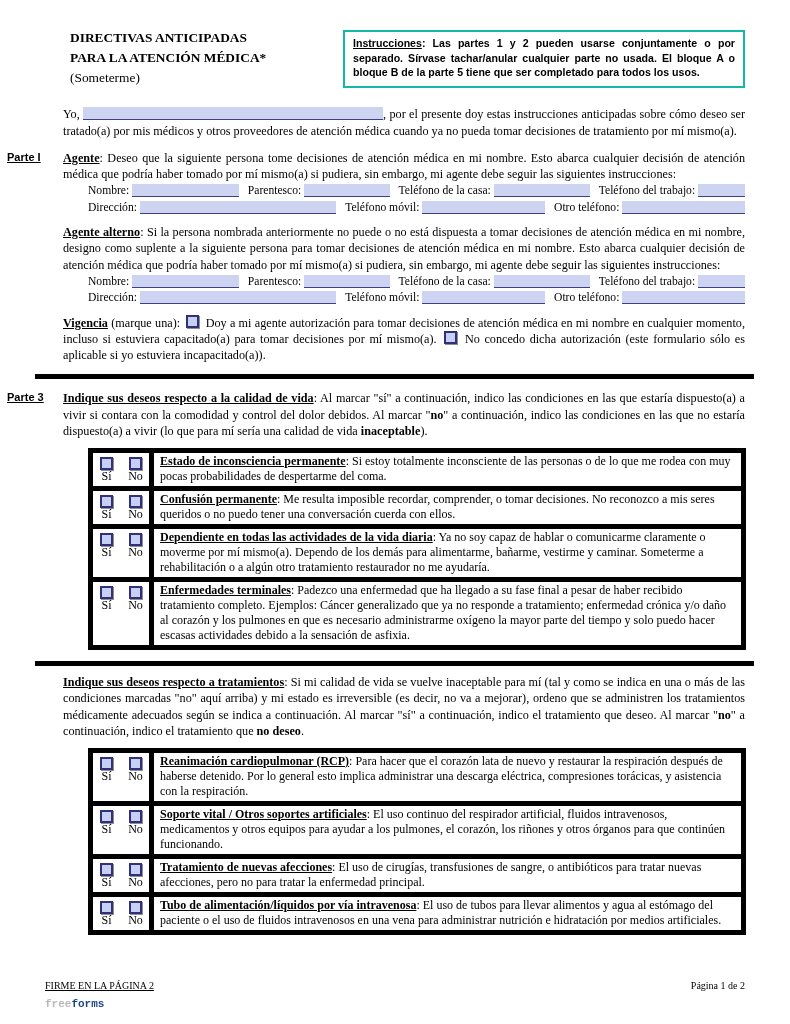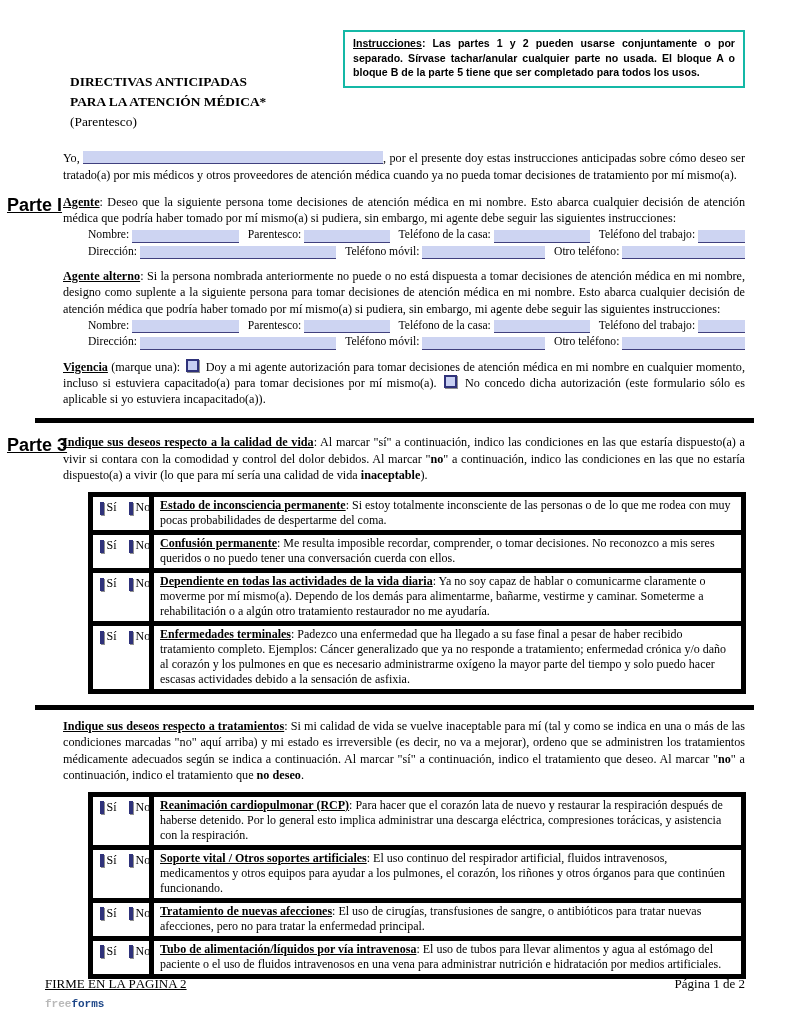--- a/index.html
+++ b/index.html
@@ -12,39 +12,39 @@
   html,body{margin:0;padding:0;background:#fff;}
   .page{
     width:790px;height:1024px;position:relative;overflow:hidden;
     box-sizing:border-box;padding-top:28px;background:#fff;
     font-family:"Liberation Serif",serif;font-size:12.2px;line-height:1.33;color:#000;
   }
   .b{font-weight:bold}
   .u{text-decoration:underline}
   
   .header{display:flex;justify-content:space-between;align-items:flex-start;padding:0 45px 0 70px;}
-  .titleblock{font-size:13.4px;font-weight:bold;line-height:1.5;margin-top:44px;}
+  .titleblock{font-size:13.4px;font-weight:bold;line-height:1.5;}
   .subtitle{font-weight:normal;}
   .instructions{
     width:402px;box-sizing:border-box;border:2px solid #14b8a6;
     padding:4px 8px 6px 8px;margin-top:2px;
     font-family:"Liberation Sans",sans-serif;font-weight:bold;
     font-size:10.6px;line-height:1.38;text-align:justify;
   }
   
   .para{margin:0 45px 0 63px;text-align:justify;}
   .intro-para{margin-top:18px;}
   .mt{margin-top:9px;}
   .section{position:relative;margin-top:11px;}
   .part-label{
     position:absolute;left:7px;top:0;white-space:nowrap;
-    font-family:"Liberation Sans",sans-serif;font-weight:bold;text-decoration:underline;font-size:18px;
-  }
-  
-  .frow{display:flex;align-items:flex-end;margin:2px 45px 0 88px;font-size:11.6px;line-height:1.25;}
+    font-family:"Liberation Sans",sans-serif;font-weight:bold;text-decoration:underline;font-size:11px;
+  }
+  
+  .frow{display:flex;margin:2px 45px 0 88px;font-size:11.6px;line-height:1.25;}
   .frow span{white-space:pre;}
   .field{
     display:inline-block;height:12px;background:var(--field-fill);
     border-bottom:1px solid #40407e;
   }
   .frow .field{margin-right:9px;}
   .frow .field:last-child{margin-right:0;}
   .intro-para .field{vertical-align:-2px;}
   
   .checkbox{
@@ -52,41 +52,41 @@
     border:2px solid var(--cb-border);box-shadow:1px 1px 0 #8f8f8f;
     margin:0 3px;vertical-align:-1px;
   }
   
   .divider{height:5px;background:#000;margin:11px 36px 8px 35px;}
   
   .dtable{width:658px;margin:9px 0 0 88px;border-collapse:collapse;border:2px solid #000;}
   .dtable td{border:5px solid #000000;vertical-align:top;}
   .cbcell{width:52px;padding:4px 2px 1px 2px;}
   .cbcols{display:flex;justify-content:center;gap:9px;}
-  .cbcol{display:flex;align-items:center;gap:0px;width:20px;}
+  .cbcol{display:flex;flex-direction:column;align-items:center;gap:0px;width:20px;}
   .cblabel{font-size:12px;line-height:1.15;}
   .txtcell{padding:1px 6px 2px 6px;font-size:12px;line-height:15px;}
   
   .footer-wrap{position:absolute;left:0;right:0;bottom:12px;}
-  .footer-row{display:flex;justify-content:space-between;margin:0 45px;font-size:13px;}
+  .footer-row{display:flex;justify-content:space-between;margin:0 45px;font-size:10px;}
   .sign-note{text-decoration:underline;}
   .logo{margin:5px 0 0 45px;font-family:Liberation Mono, monospace;font-weight:bold;font-size:11px;}
   .logo .free{color:var(--logo-free);}
   .logo .forms{color:var(--logo-forms);}
 </style>
 </head>
 <body>
 
 <div class="page">
 
   <div class="header">
     <div class="titleblock">
       <div>DIRECTIVAS ANTICIPADAS</div>
       <div>PARA LA ATENCIÓN MÉDICA*</div>
-      <div class="subtitle">(Parentesco)</div>
+      <div class="subtitle">(Someterme)</div>
     </div>
     <div class="instructions"><span class="u">Instrucciones</span><span>:  Las partes 1 y 2 pueden usarse conjuntamente o por separado.  Sírvase tachar/anular cualquier parte no usada.  El bloque A o bloque B de la parte 5 tiene que ser completado para todos los usos.</span></div>
   </div>
 
   <p class="para intro-para"><span>Yo, </span><span class="field" style="width: 300px;"></span><span>, por el presente doy estas instrucciones anticipadas sobre cómo deseo ser tratado(a) por mis médicos y otros proveedores de atención médica cuando ya no pueda tomar decisiones de tratamiento por mí mismo(a).</span></p>
 
   <div class="section">
     <span class="part-label">Parte I</span>
     <p class="para"><span class="b u">Agente</span><span>:  Deseo que la siguiente persona tome decisiones de atención médica en mi nombre.  Esto abarca cualquier decisión de atención médica que podría haber tomado por mí mismo(a) si pudiera, sin embargo, mi agente debe seguir las siguientes instrucciones:</span></p>
     <div class="frow">

